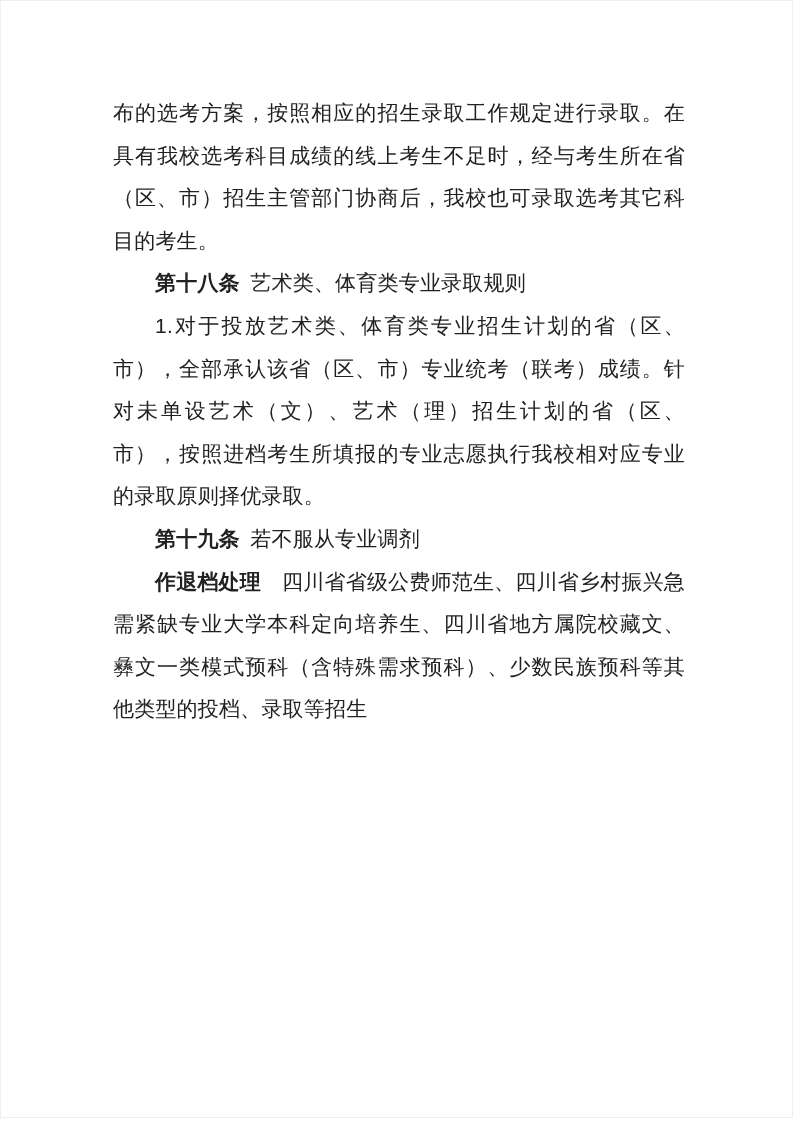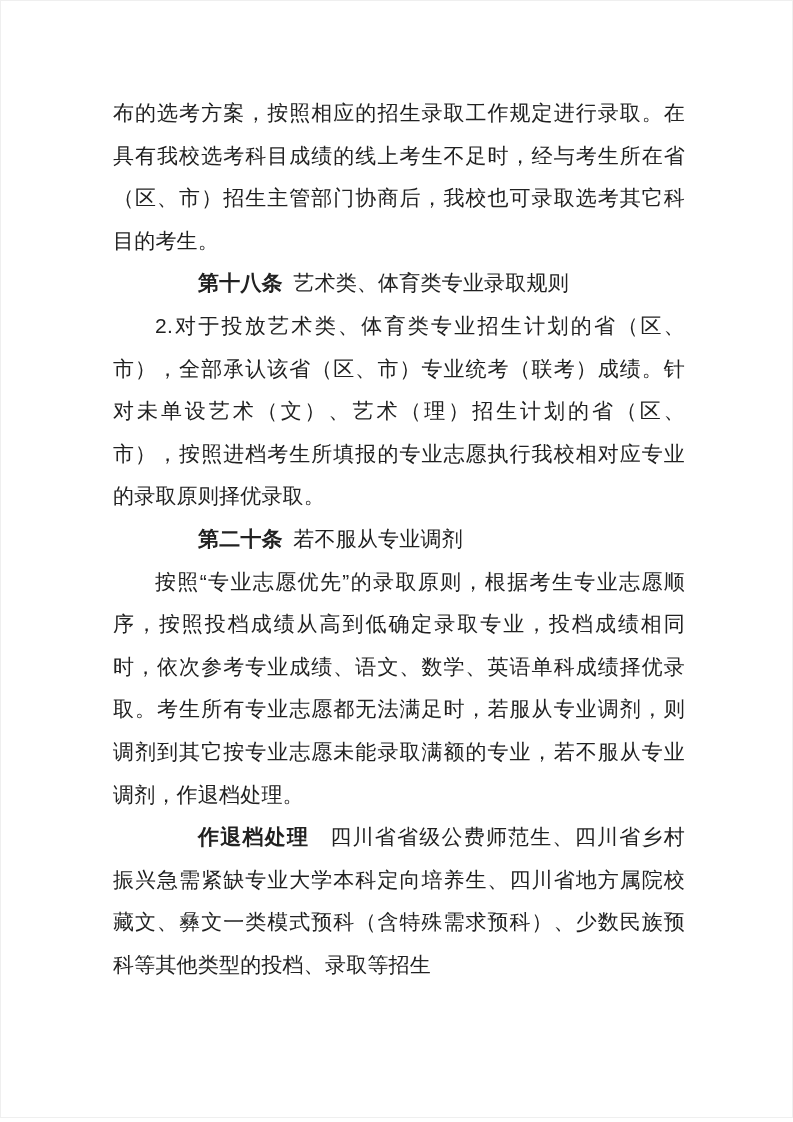--- a/index.html
+++ b/index.html
@@ -18,43 +18,42 @@
     top: 92px;
     width: 572px;
     color: #212121;
     font-size: 21px;
     line-height: 42.6px;
     text-align: justify;
     letter-spacing: 0.2px;
   }
   .content p { margin: 0; text-indent: 2em; }
   .content p.no-indent { text-indent: 0; }
-  .label { font-weight: 700; margin-left: 43px; }
+  .label { font-weight: 700; }
   .h-sep { margin-left: 0.5em; margin-top: 24px; }
   .h-sep-wide { margin-left: 1em; }
 </style>
 </head>
 <body>
 
 <div class="page">
   <div class="content">
 
     <p class="no-indent">布的选考方案，按照相应的招生录取工作规定进行录取。在具有我校选考科目成绩的线上考生不足时，经与考生所在省（区、市）招生主管部门协商后，我校也可录取选考其它科目的考生。</p>
 
     <p>
       <span class="label">第十八条</span><span class="h-sep">艺术类、体育类专业录取规则</span>
     </p>
 
 
-    <p>2.对于投放艺术类、体育类专业招生计划的省（区、市），全部承认该省（区、市）专业统考（联考）成绩。针对未单设艺术（文）、艺术（理）招生计划的省（区、市），按照进档考生所填报的专业志愿执行我校相对应专业的录取原则择优录取。</p>
+    <p>1.对于投放艺术类、体育类专业招生计划的省（区、市），全部承认该省（区、市）专业统考（联考）成绩。针对未单设艺术（文）、艺术（理）招生计划的省（区、市），按照进档考生所填报的专业志愿执行我校相对应专业的录取原则择优录取。</p>
 
     <p>
-      <span class="label">第二十条</span><span class="h-sep">若不服从专业调剂</span>
+      <span class="label">第十九条</span><span class="h-sep">若不服从专业调剂</span>
     </p>
 
-    <p>按照“专业志愿优先”的录取原则，根据考生专业志愿顺序，按照投档成绩从高到低确定录取专业，投档成绩相同时，依次参考专业成绩、语文、数学、英语单科成绩择优录取。考生所有专业志愿都无法满足时，若服从专业调剂，则调剂到其它按专业志愿未能录取满额的专业，若不服从专业调剂，作退档处理。</p>
 
     <p>
       <span class="label">作退档处理</span><span class="h-sep-wide">四川省省级公费师范生、四川省乡村振兴急需紧缺专业大学本科定向培养生、四川省地方属院校藏文、彝文一类模式预科（含特殊需求预科）、少数民族预科等其他类型的投档、录取等招生</span>
     </p>
 
   </div>
 </div>
 
 </body></html>

